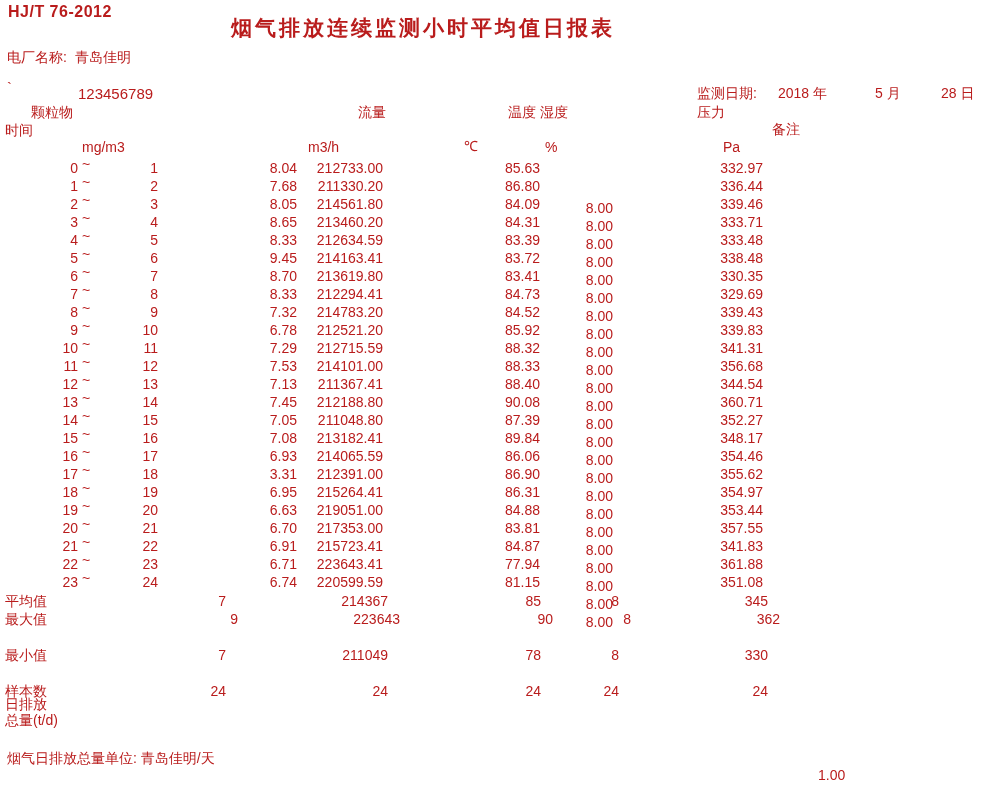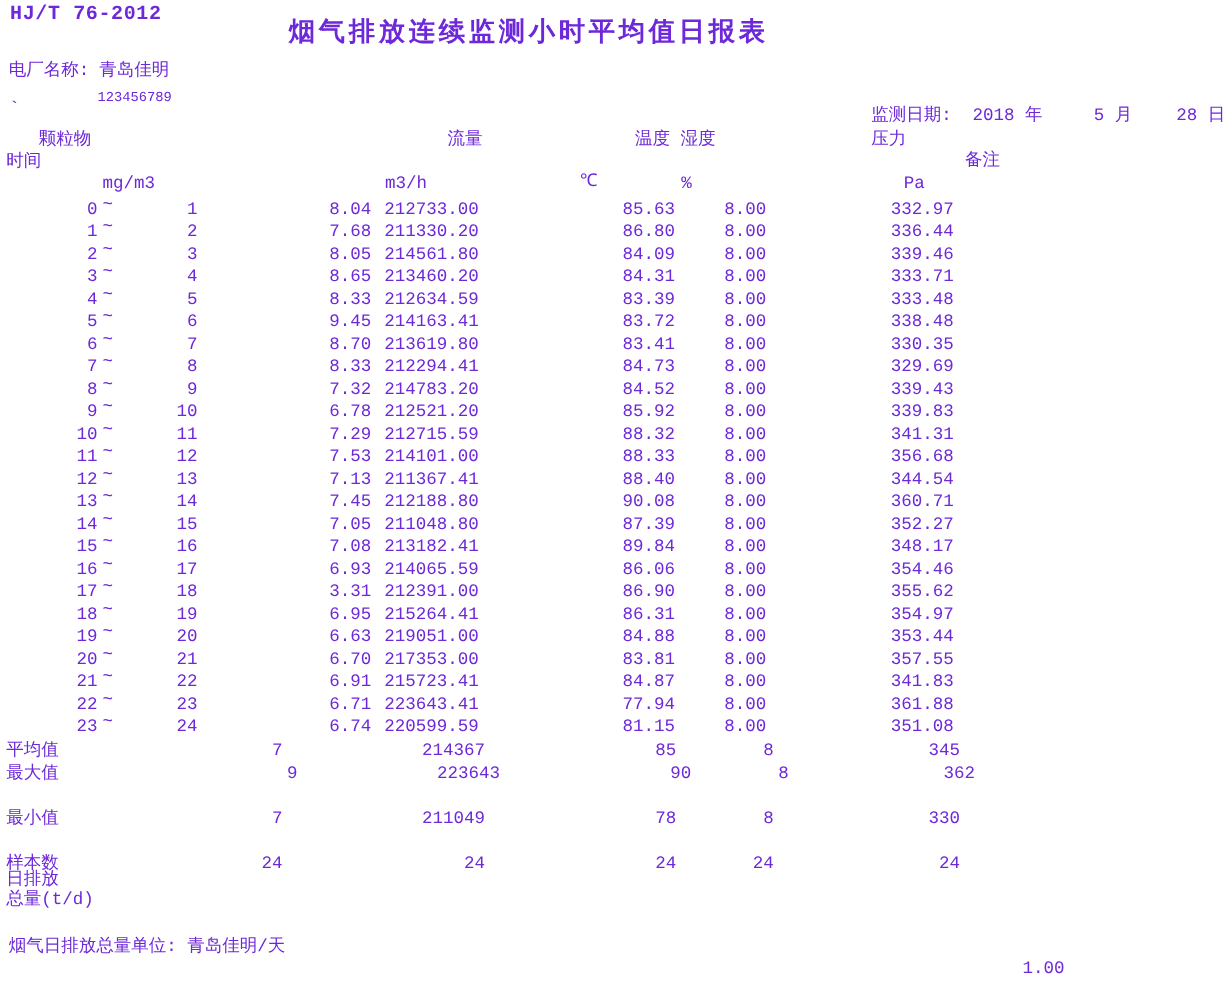--- a/index.html
+++ b/index.html
@@ -1,26 +1,26 @@
 <!DOCTYPE html>
 <html><head>
 <meta charset="utf-8">
 <style>
   html,body{margin:0;padding:0;background:#ffffff;}
   .page{
     position:relative;width:984px;height:791px;background:#ffffff;
-    font-family:Liberation Mono, monospace;color:#6d28d9;overflow:hidden;
+    font-family:Liberation Sans, sans-serif;color:#b91c1c;overflow:hidden;
   }
   .t{position:absolute;white-space:pre;font-size:14px;line-height:15px;}
   .hjt{left:8px;top:4px;font-size:16px;font-weight:bold;letter-spacing:0.5px;}
   .title{left:231px;top:20px;font-size:21px;font-weight:bold;letter-spacing:3px;}
   .plant{left:7px;top:50px;}
   .plant .val{margin-left:8px;}
   .tick{left:7px;top:80px;font-size:15px;}
-  .serial{left:78px;top:72px;font-size:11px;}
+  .serial{left:78px;top:86px;font-size:15px;}
   .date-label{left:697px;top:86px;}
   .date-year{left:778px;top:86px;}
   .date-month{left:875px;top:86px;}
   .date-day{left:941px;top:86px;}
   .h-pm{left:31px;top:105px;}
   .h-flow{left:358px;top:105px;}
   .h-temphum{left:508px;top:105px;}
   .h-press{left:697px;top:105px;}
   .h-time{left:5px;top:123px;}
   .h-remark{left:772px;top:122px;}
@@ -31,21 +31,21 @@
   .u-press{left:697px;top:140px;margin-left:26px;}
 
   .trow,.sumrow{position:absolute;left:0;width:984px;height:18px;}
   .trow span,.sumrow span{position:absolute;white-space:pre;font-size:14px;line-height:18px;}
   .c-start{right:906px;}
   .c-tilde{left:82px;top:-4px;}
   .c-end{right:826px;}
   .c-pm{right:687px;}
   .c-flow{right:601px;}
   .c-temp{right:444px;}
-  .c-hum{right:371px;}
+  .c-hum{right:371px;margin-top:40px;}
   .c-press{right:221px;}
 
   .sumrow .label{left:5px;}
   .s-pm{right:758px;}
   .s-flow{right:596px;}
   .s-temp{right:443px;}
   .s-hum{right:365px;}
   .s-press{right:216px;}
   .sum-avg{top:592px;}
   .sum-max{top:610px;padding-left:12px;}

